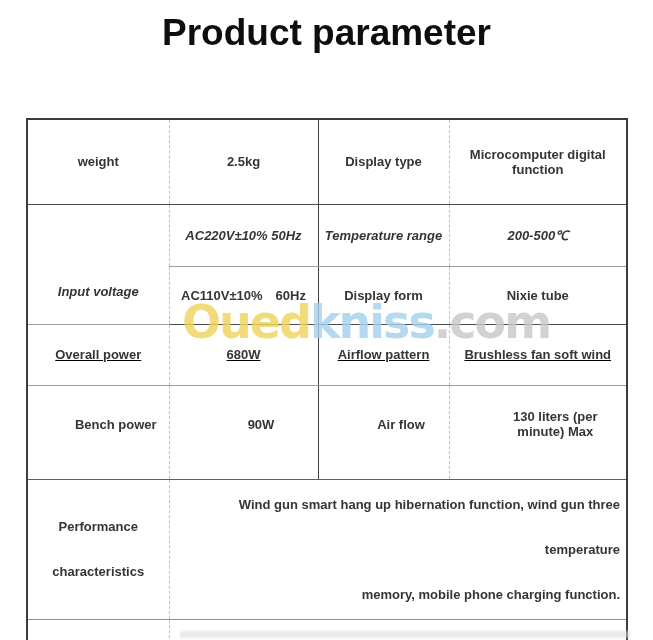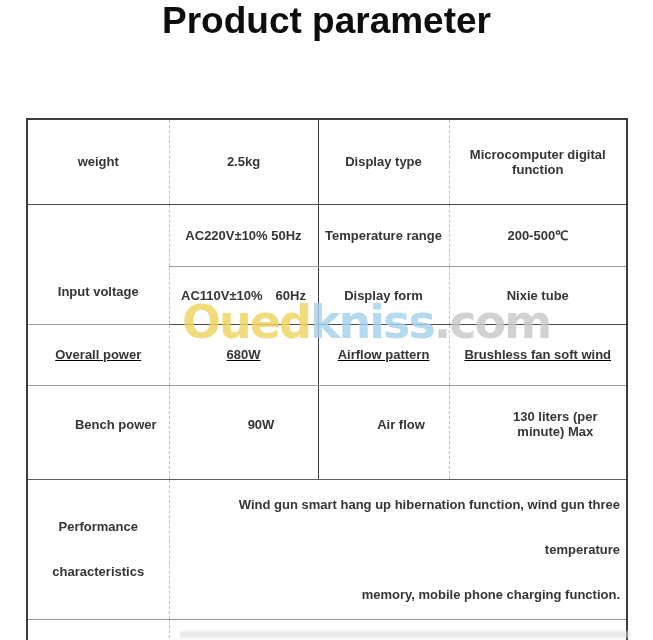--- a/index.html
+++ b/index.html
@@ -6,21 +6,21 @@
   .page {
     position: relative;
     width: 653px;
     height: 640px;
     background: #ffffff;
     overflow: hidden;
     font-family: "Liberation Sans", sans-serif;
   }
   .title {
     position: absolute;
-    top: 0;
+    top: 12px;
     left: 0;
     width: 100%;
     text-align: center;
     font-size: 37px;
     font-weight: bold;
     letter-spacing: 0px;
     color: #0e0e0e;
     margin: 0;
   }
   table.spec {
@@ -44,21 +44,21 @@
     padding: 2px 6px;
     white-space: pre-line;
     overflow: hidden;
   }
   
   td.c1 { border-right: 1px dashed #c1c1c1; }
   td.c2 { border-right: 1px solid #3f3f3f; }
   td.c3 { border-right: 1px dashed #c1c1c1; }
   
   tr.r1  > td { border-bottom: 1px solid #4a4a4a; }
-  tr.r2a > td { border-bottom: 1px solid #9c9c9c; }
+  tr.r2a > td { border-bottom: 1px solid #9c9c9c; font-style: italic; }
   tr.r2b > td { border-bottom: 1px solid #4a4a4a; }
   tr.r3  > td { border-bottom: 1px solid #9c9c9c; }
   tr.r4  > td { border-bottom: 1px solid #5f5f5f; }
   tr.r5  > td { border-bottom: 1px solid #8f8f8f; }
   tr.r1  { height: 85px; margin-left: 12px; }
   tr.r2a { height: 62px; }
   tr.r2b { height: 58px; }
   tr.r3  { height: 61px; text-decoration: underline; }
   tr.r4  { height: 94px; }
   tr.r5  { height: 100px; }

